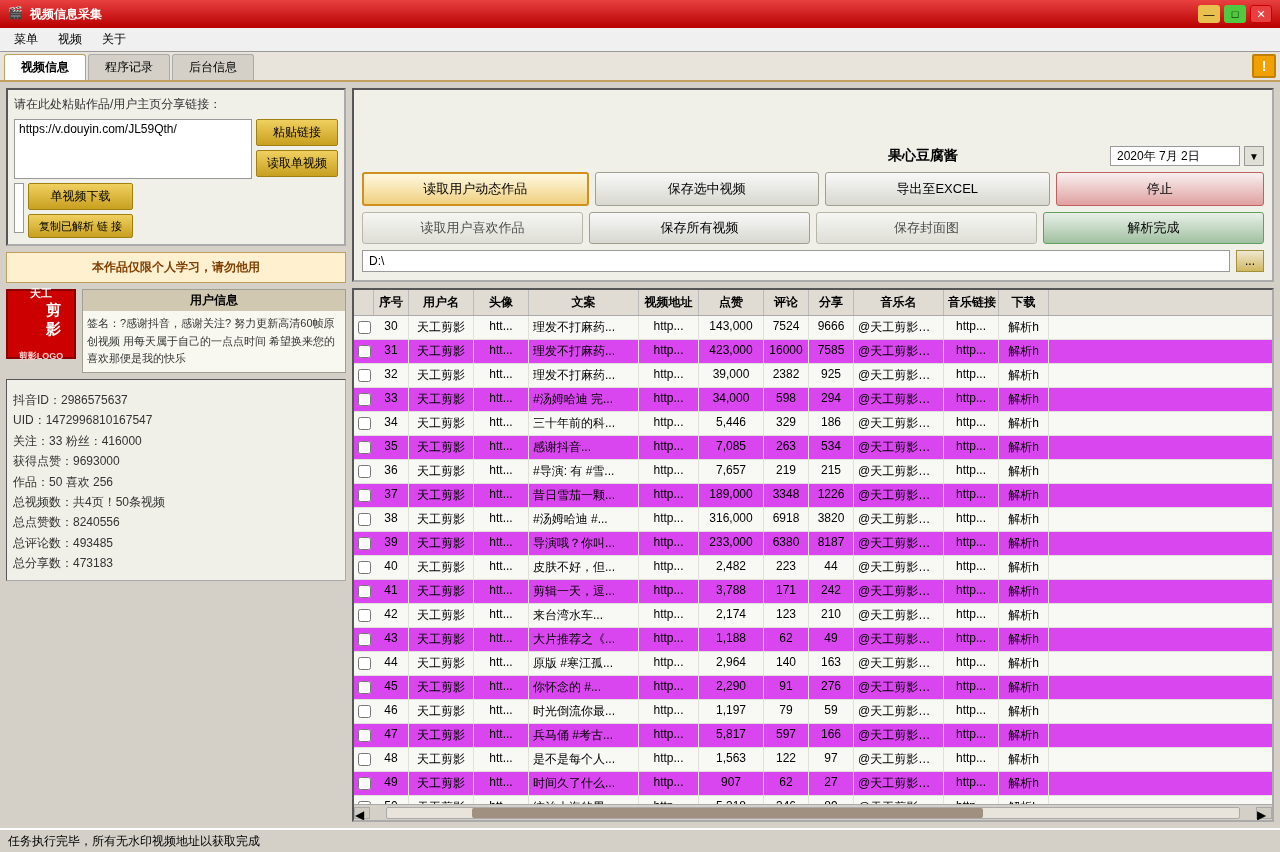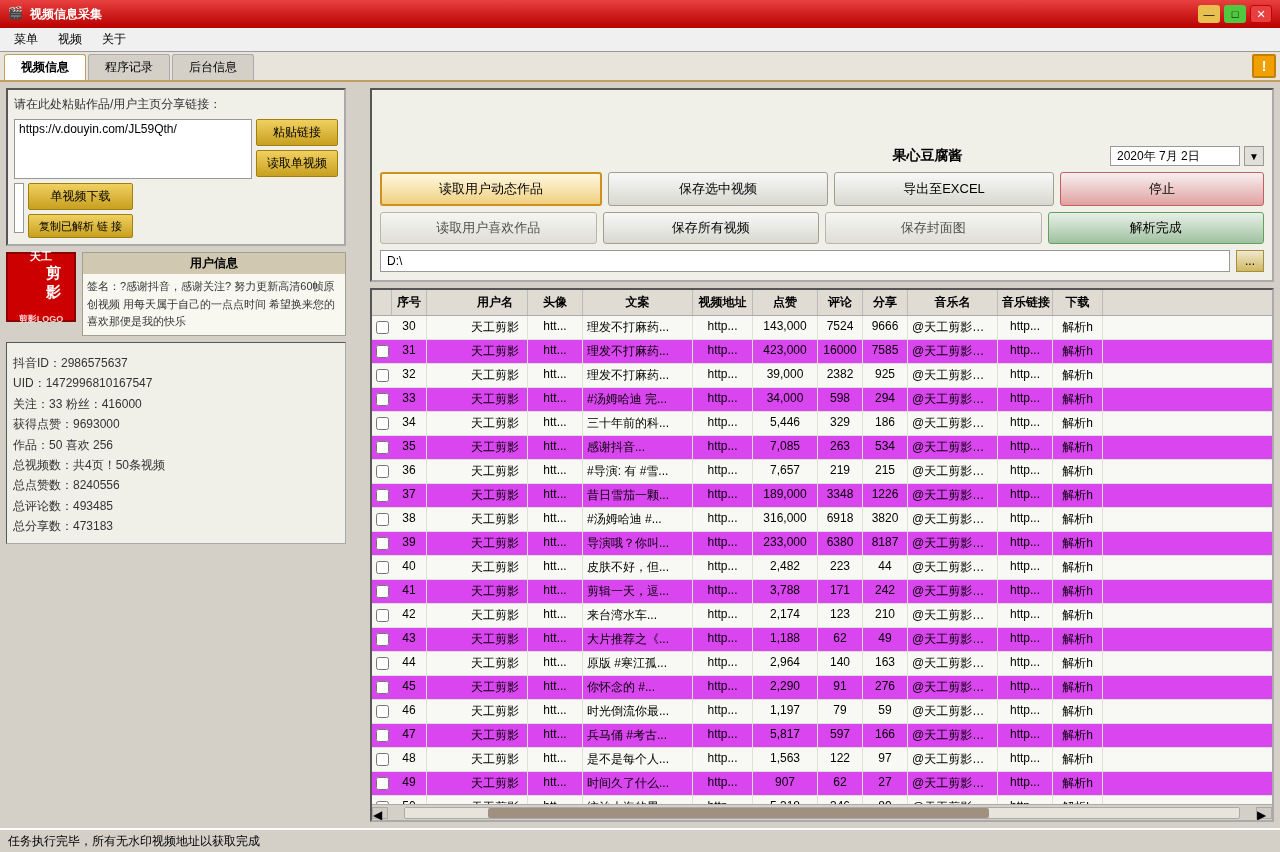--- a/index.html
+++ b/index.html
@@ -77,21 +77,21 @@
       color: white; font-weight: bold; font-size: 14px;
       border-radius: 2px;
     }
 
     
     .main-content {
       display: flex;
       height: calc(852px - 28px - 24px - 30px - 24px);
       background: #d4d0c8;
       padding: 6px;
-      gap: 24px;
+      gap: 6px;
     }
 
     
     .left-panel { width: 340px; display: flex; flex-direction: column; gap: 6px; }
 
     
     .url-area {
       background: #f0f0e8;
       border: 2px inset #aaa;
       padding: 6px;
@@ -290,21 +290,21 @@
       color: #000;
       white-space: nowrap;
       overflow: hidden;
       text-overflow: ellipsis;
     }
     .td.text-left { text-align: left; }
     .td-cb { width: 20px; flex-shrink: 0; display: flex; align-items: center; justify-content: center; }
 
     
     .col-num { width: 35px; flex-shrink: 0; }
-    .col-user { width: 65px; flex-shrink: 0; margin-left: 36px; }
+    .col-user { width: 65px; flex-shrink: 0; }
     .col-avatar { width: 55px; flex-shrink: 0; }
     .col-text { width: 110px; flex-shrink: 0; }
     .col-url { width: 60px; flex-shrink: 0; }
     .col-likes { width: 65px; flex-shrink: 0; }
     .col-comments { width: 45px; flex-shrink: 0; }
     .col-shares { width: 45px; flex-shrink: 0; }
     .col-music { width: 90px; flex-shrink: 0; }
     .col-musicurl { width: 55px; flex-shrink: 0; }
     .col-dl { width: 50px; flex-shrink: 0; }
 
@@ -390,20 +390,23 @@
       <div class="url-input-row">
         <div class="text-output"></div>
         <div class="btn-group-right">
           <button class="btn-gold">单视频下载</button>
           <button class="btn-gold" style="font-size:11px;line-height:1.3;">复制已解析
 链  接</button>
         </div>
       </div>
     </div>
 
+    <div style="background:#fff0d0;border:1px solid #c0a060;padding:6px 10px;text-align:center;font-weight:bold;color:#804000;">
+      <span>本作品仅限个人学习，请勿他用</span>
+    </div>
 
     <div style="display:flex;gap:6px;align-items:flex-start;">
 
       <div class="avatar-box">
         <div style="font-size:11px;font-weight:bold;">天工</div>
         <div style="font-size:15px;font-weight:bold;margin-left:38px;">剪影</div>
         <div style="font-size:9px;margin-top:11px;color:#ffcccc;">剪影LOGO</div>
       </div>
 
       <div class="user-info-section">

